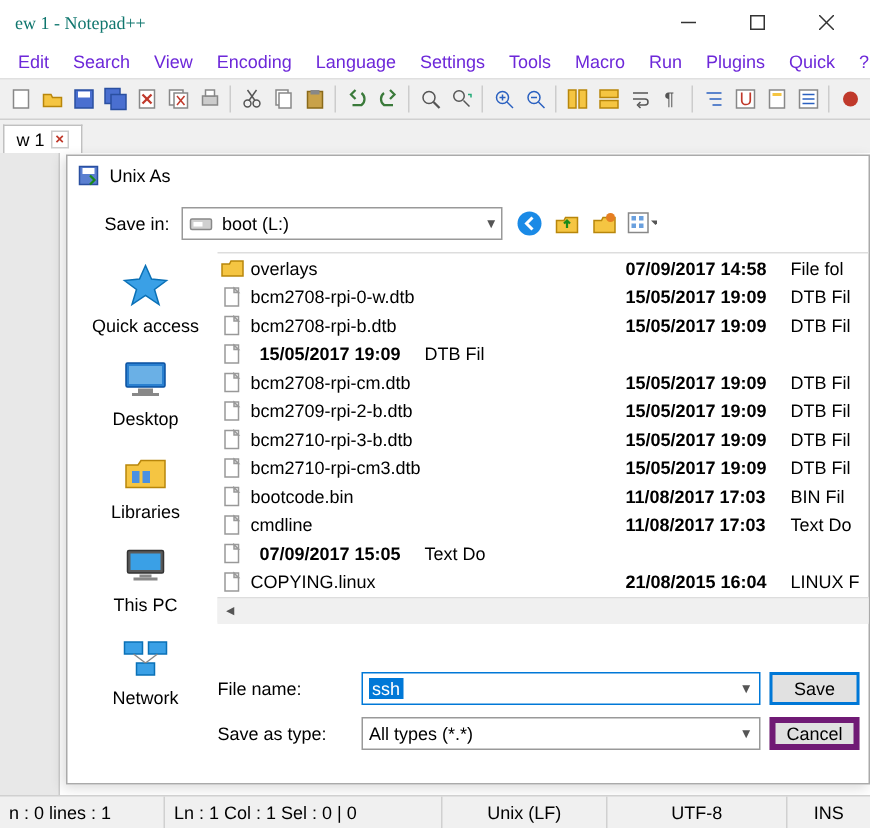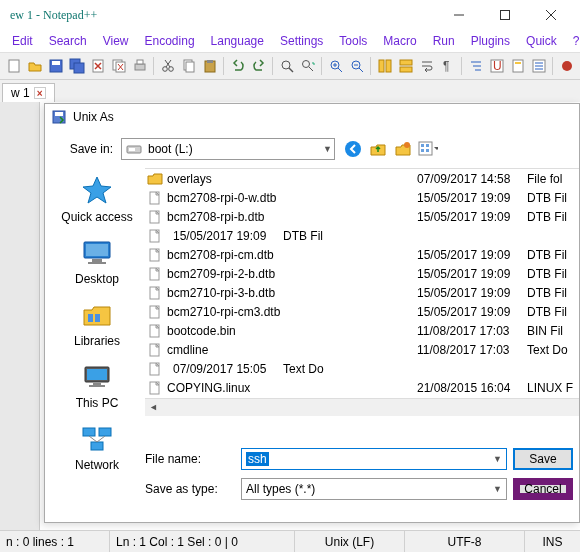--- a/index.html
+++ b/index.html
@@ -48,34 +48,34 @@
 .filelist { position:absolute; left:100px; top:64px; right:0px; height:268px; border-top:1px solid #ddd; }
 .fl-head { height:22px; display:flex; align-items:center; border-bottom:1px solid #e0e0e0; background:#fff; font-size:12px; color:#000; }
 .fl-head .c { padding:0 8px; border-right:1px solid #e5e5e5; height:100%; display:flex; align-items:center; }
 .fl-head .c.name { width:264px; justify-content:space-between; }
 .fl-head .c.date { width:110px; }
 .fl-head .c.type { flex:1; border-right:none; }
 .fl-rows { height:229px; overflow:hidden; }
 .fl-row { height:19px; display:flex; align-items:center; font-size:12px; }
 .fl-row .ic { width:20px; display:flex; justify-content:center; }
 .fl-row .nm { width:244px; padding-left:2px; overflow:hidden; white-space:nowrap; }
-.fl-row .dt { width:110px; padding-left:8px; white-space:nowrap; }
+.fl-row .dt { width:110px; padding-left:8px; white-space:nowrap;font-weight:bold; }
 .fl-row .tp { flex:1; padding-left:8px; white-space:nowrap; }
 .scr { height:17px; background:#f0f0f0; border-top:1px solid #ddd; display:flex; align-items:center; }
 .scr .arr { width:17px; height:17px; background:#f0f0f0; display:flex; align-items:center; justify-content:center; font-size:9px; color:#555; }
 .scr .track { flex:1; height:17px; background:#f0f0f0; position:relative; }
 
 .bottom { position:absolute; left:100px; right:6px; top:344px; }
 .brow { display:flex; align-items:center; gap:6px; margin-bottom:8px; }
 .brow .blbl { width:90px; }
 .brow .bcombo { flex:1; height:22px; border:1px solid #0078d7; background:#fff; display:flex; align-items:center; padding:0 4px; position:relative; }
 .brow:nth-child(2) .bcombo { border-color:#999; }
 .bcombo .dd { position:absolute; right:4px; font-size:9px; color:#555; }
 .bcombo .sel { background:#0078d7; color:#fff; padding:0 2px; }
-.bbtn { width:60px; height:22px; background:#e1e1e1; border:7px solid #701a75; display:flex; align-items:center; justify-content:center; }
+.bbtn { width:60px; height:22px; background:#e1e1e1; border:4px solid #701a75; display:flex; align-items:center; justify-content:center; }
 .bbtn.primary { border:2px solid #0078d7; }
 
 
 .sb { position:absolute; bottom:0; left:0; right:0; height:22px; background:#f0f0f0; border-top:1px solid #d0d0d0; display:flex; align-items:center; font-size:11px; }
 .sb .cell { padding:0 6px; border-right:1px solid #d0d0d0; height:100%; display:flex; align-items:center; white-space:nowrap; }
 
 svg { display:block; }
 </style>
 </head>
 <body>

